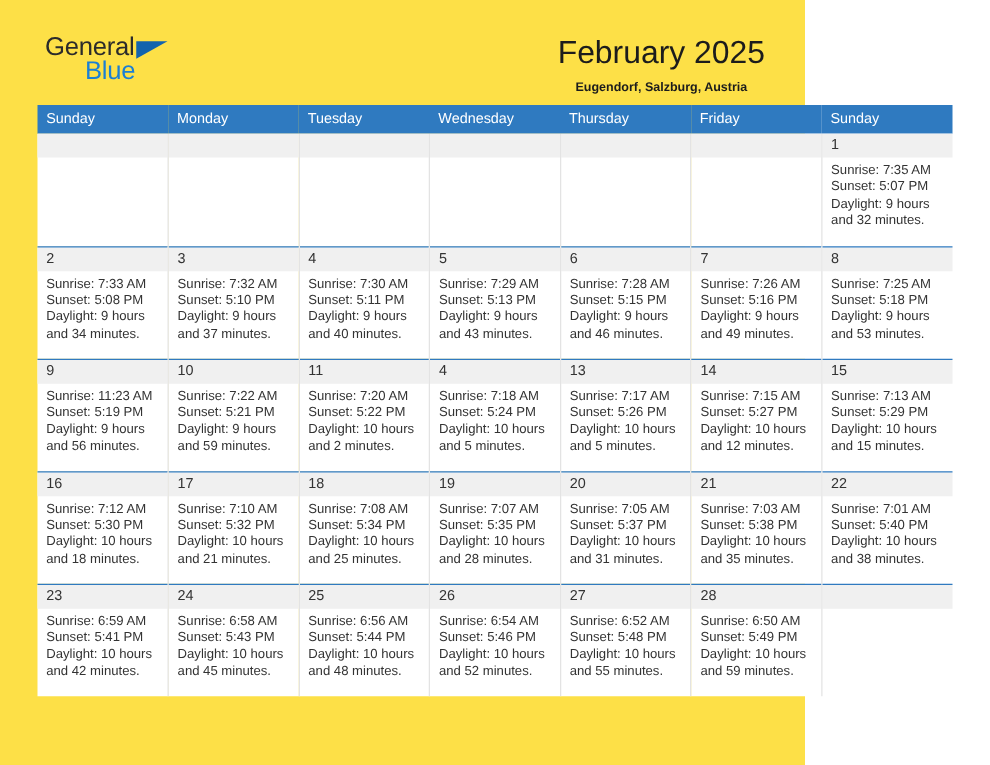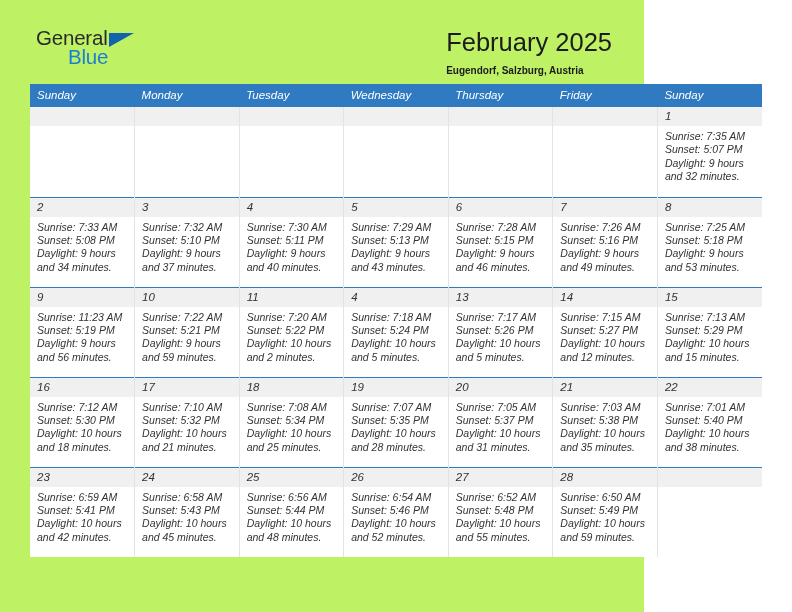--- a/index.html
+++ b/index.html
@@ -9,21 +9,21 @@
     width: 792px;
     height: 612px;
     background: #ffffff;
     font-family: "Liberation Sans", sans-serif;
     -webkit-font-smoothing: antialiased;
   }
   .page {
     position: relative;
     width: 644px;
     height: 612px;
-    background: #bef264;
+    background: #fde047;
     padding: 0 30px;
   }
 
   
   .header {
     display: flex;
     align-items: flex-start;
     justify-content: space-between;
     padding-top: 28px;
     height: 76px;
@@ -55,21 +55,21 @@
   .logo-tri {
     position: absolute;
     left: 73px;
     top: 5px;
     width: 0;
     height: 0;
     border-left: 25px solid #1263ad;
     border-bottom: 14px solid transparent;
   }
   .title-block {
-    text-align: left;
+    text-align: center;
     padding-right: 2px;
   }
   .cal-title {
     font-size: 25.5px;
     color: #1c1c1c;
     line-height: 1.1;
     font-weight: normal;
     margin: 0;
   }
   .cal-subtitle {
@@ -78,21 +78,20 @@
     margin-top: 9px;
     font-weight: bold;
   }
 
   
   .calendar {
     width: 732px;
     border-collapse: collapse;
     table-layout: fixed;
     margin-top: 8px;
-    font-style: italic;
   }
   .calendar th {
     background: #2f7ac0;
     color: #ffffff;
     font-size: 11.5px;
     font-weight: normal;
     text-align: left;
     padding: 5px 0 6px 7px;
     border: none;
   }

